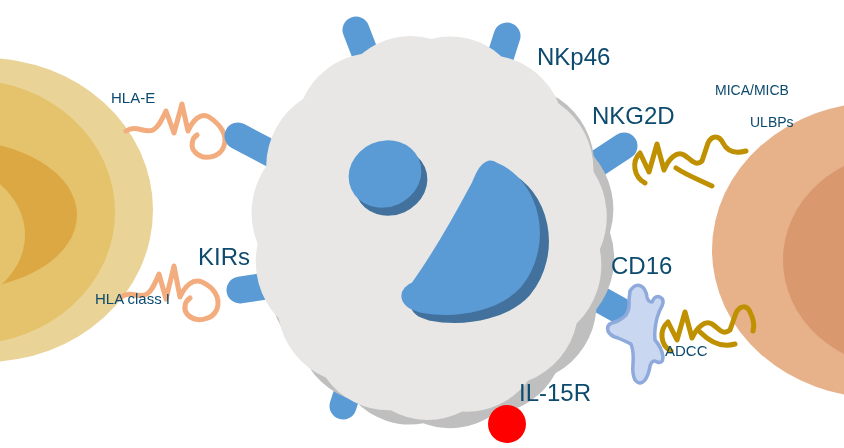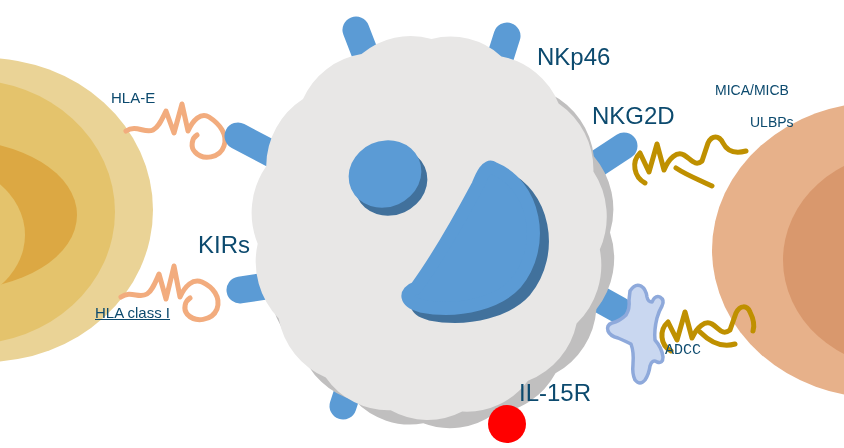--- a/index.html
+++ b/index.html
@@ -82,17 +82,18 @@
     <circle cx="507" cy="424" r="19" fill="#FF0000"></circle>
 
     <path stroke-width="3.5" stroke-linejoin="round" stroke-linecap="round" d="M 630,291 Q 635,283 641,286 Q 646,289 647,297 Q 648,302 652,302 Q 655,295 660,297 Q 665,300 662,306 Q 659,311 657,318 Q 654,330 655,340 Q 662,348 663,357 Q 663,364 657,362 Q 652,359 650,366 Q 649,374 645,380 Q 640,386 635,380 Q 632,374 633,364 Q 634,352 631,344 Q 625,341 618,338 Q 610,336 608,331 Q 606,325 612,323 Q 620,321 626,315 Q 630,309 629,300 Z" fill="#C9D7F0" stroke="#8EA9DB"></path>
   </svg>
 
   <div class="lbl lbl-small" style="left:111px;top:90px;">HLA-E</div>
   <div class="lbl lbl-big" style="left:537px;top:44px;">NKp46</div>
   <div class="lbl lbl-big" style="left:592px;top:95px;margin-top:8px;">NKG2D</div>
   <div class="lbl lbl-xsmall" style="left:715px;top:83px;">MICA/MICB</div>
   <div class="lbl lbl-xsmall" style="left:734px;top:115px;margin-left:16px;">ULBPs</div>
-  <div class="lbl lbl-big" style="left:198px;top:232px;">KIRs</div>
-  <div class="lbl lbl-small" style="left:95px;top:305px;text-decoration:underline;">HLA class I</div>
-  <div class="lbl lbl-small" style="left:665px;top:343px;font-family:Liberation Mono, monospace;">ADCC</div>
+  <div class="lbl lbl-big" style="left:198px;top:244px;">KIRs</div>
+  <div class="lbl lbl-small" style="left:95px;top:291px;">HLA class I</div>
+  <div class="lbl lbl-big" style="left:611px;top:253px;">CD16</div>
+  <div class="lbl lbl-small" style="left:665px;top:343px;">ADCC</div>
   <div class="lbl lbl-big" style="left:519px;top:380px;text-align:right;">IL-15R</div>
 </div>
 
 </body></html>

